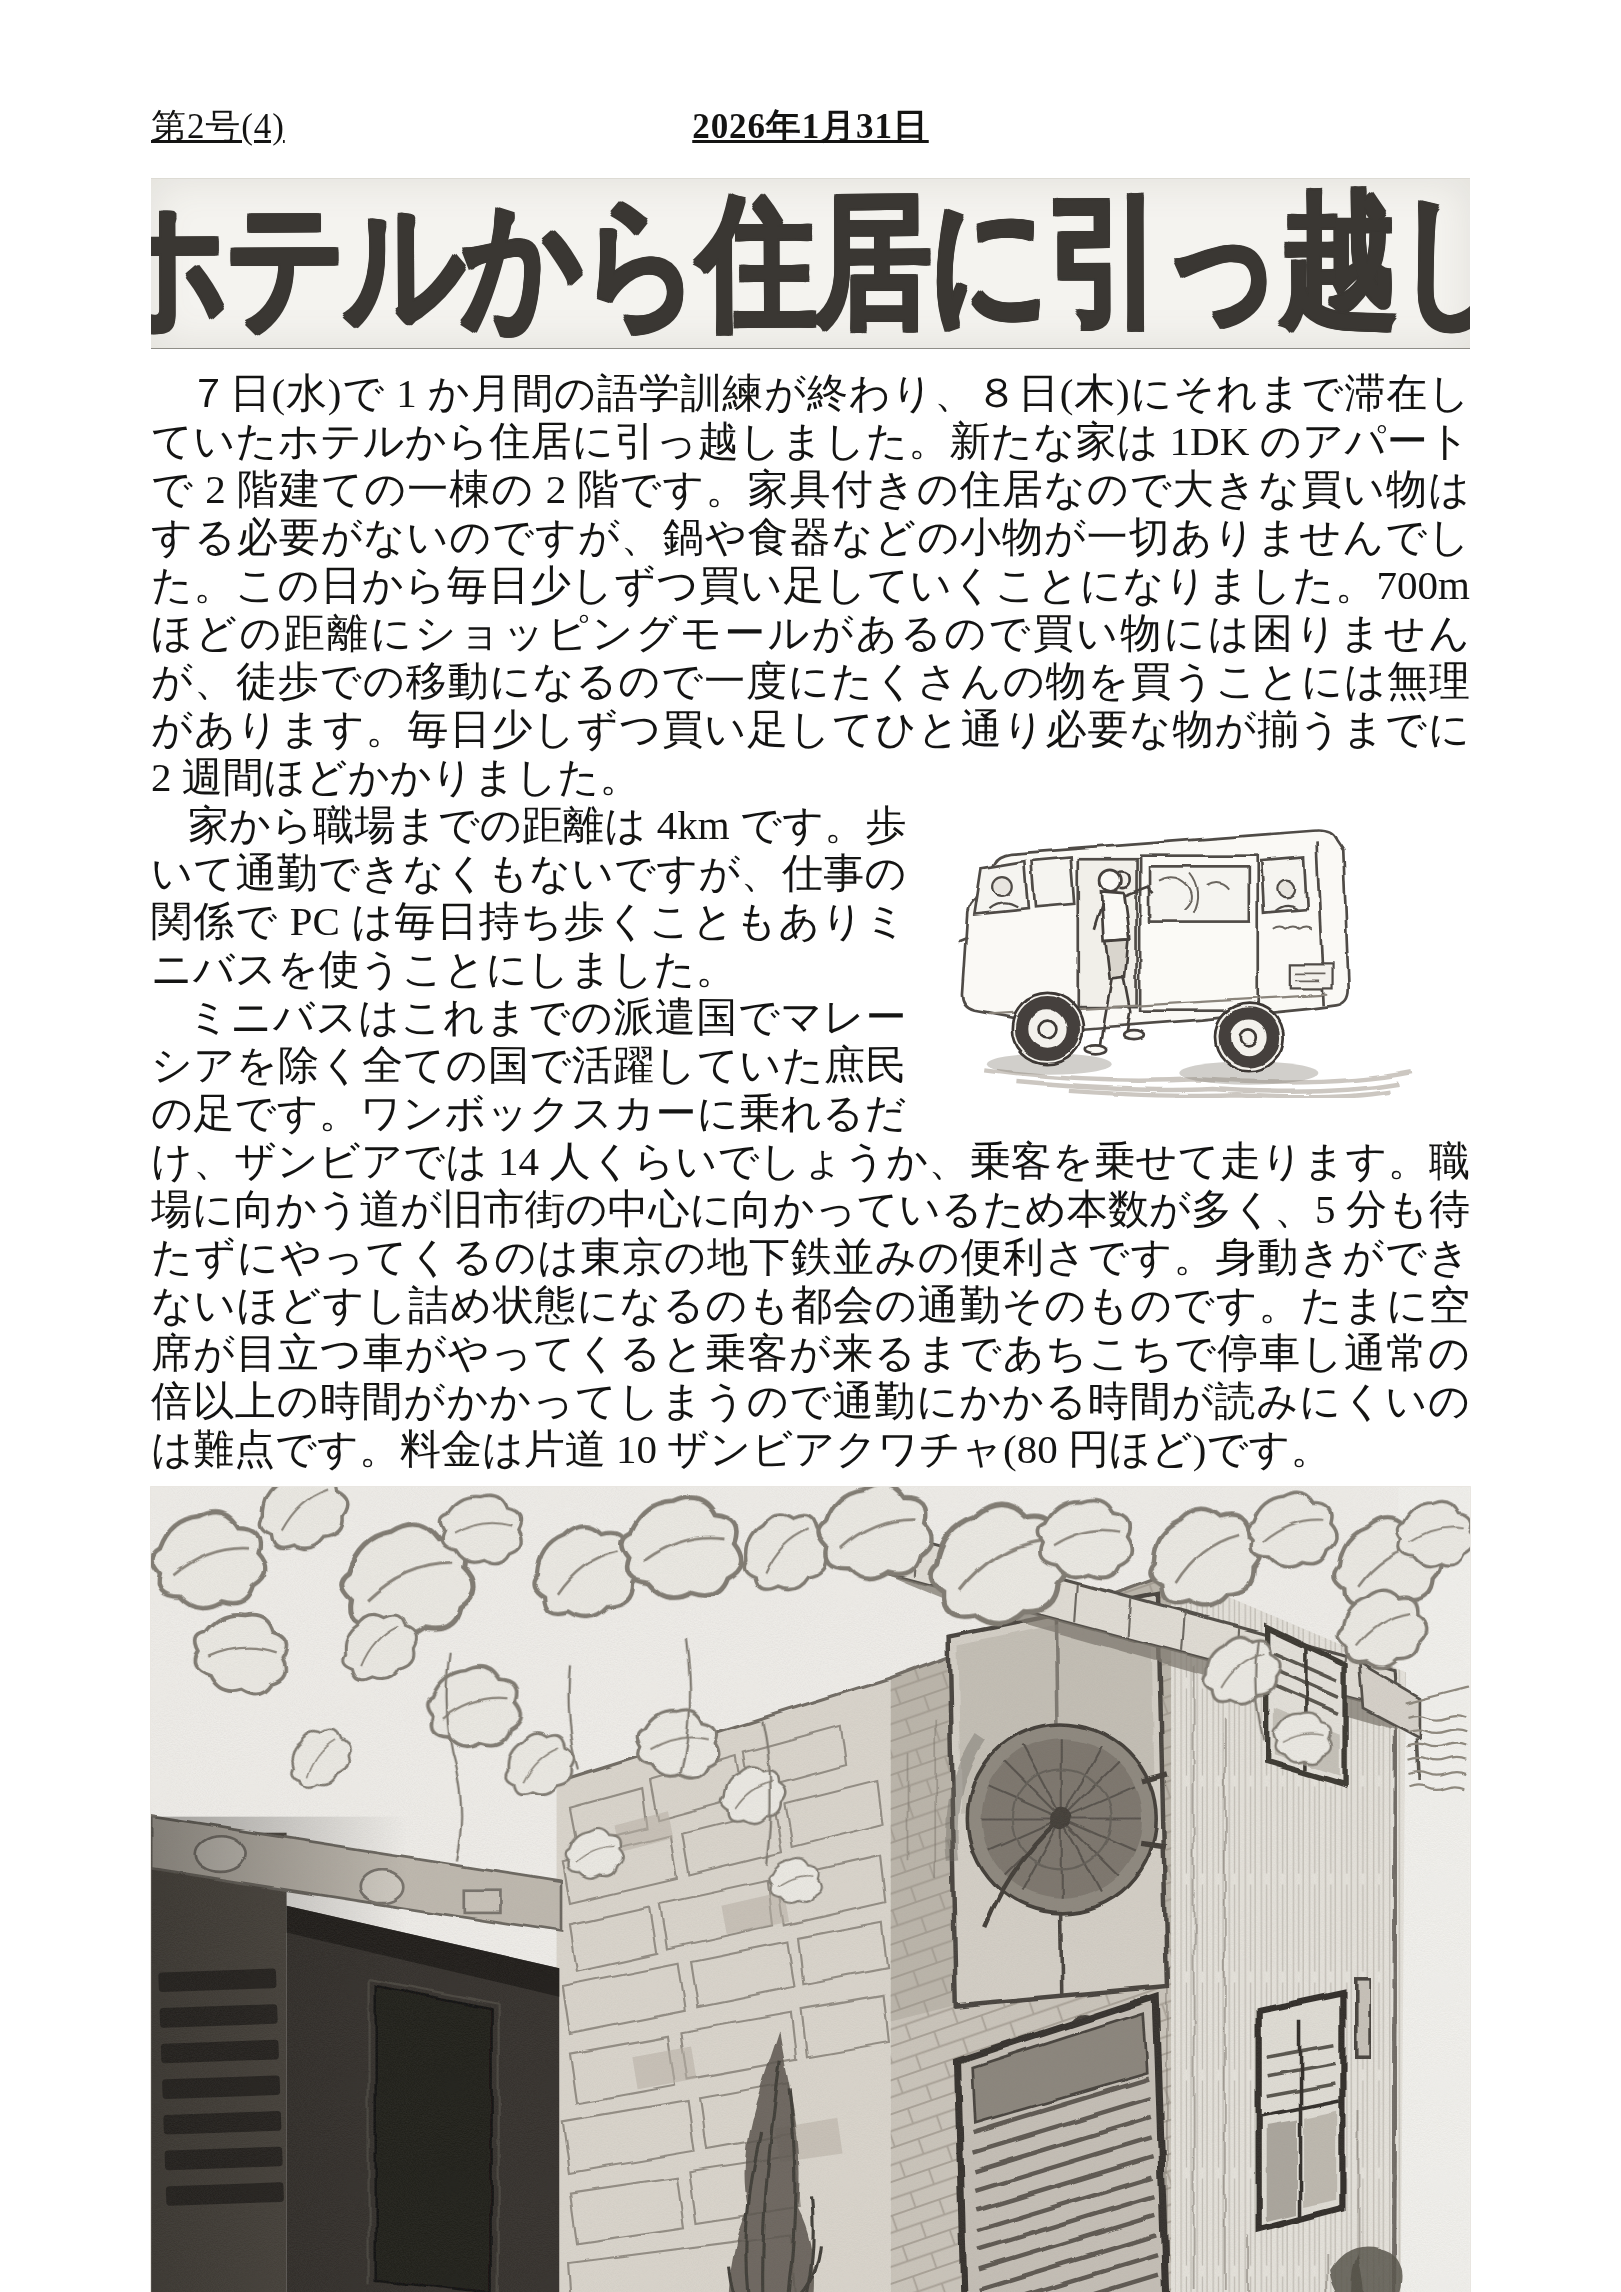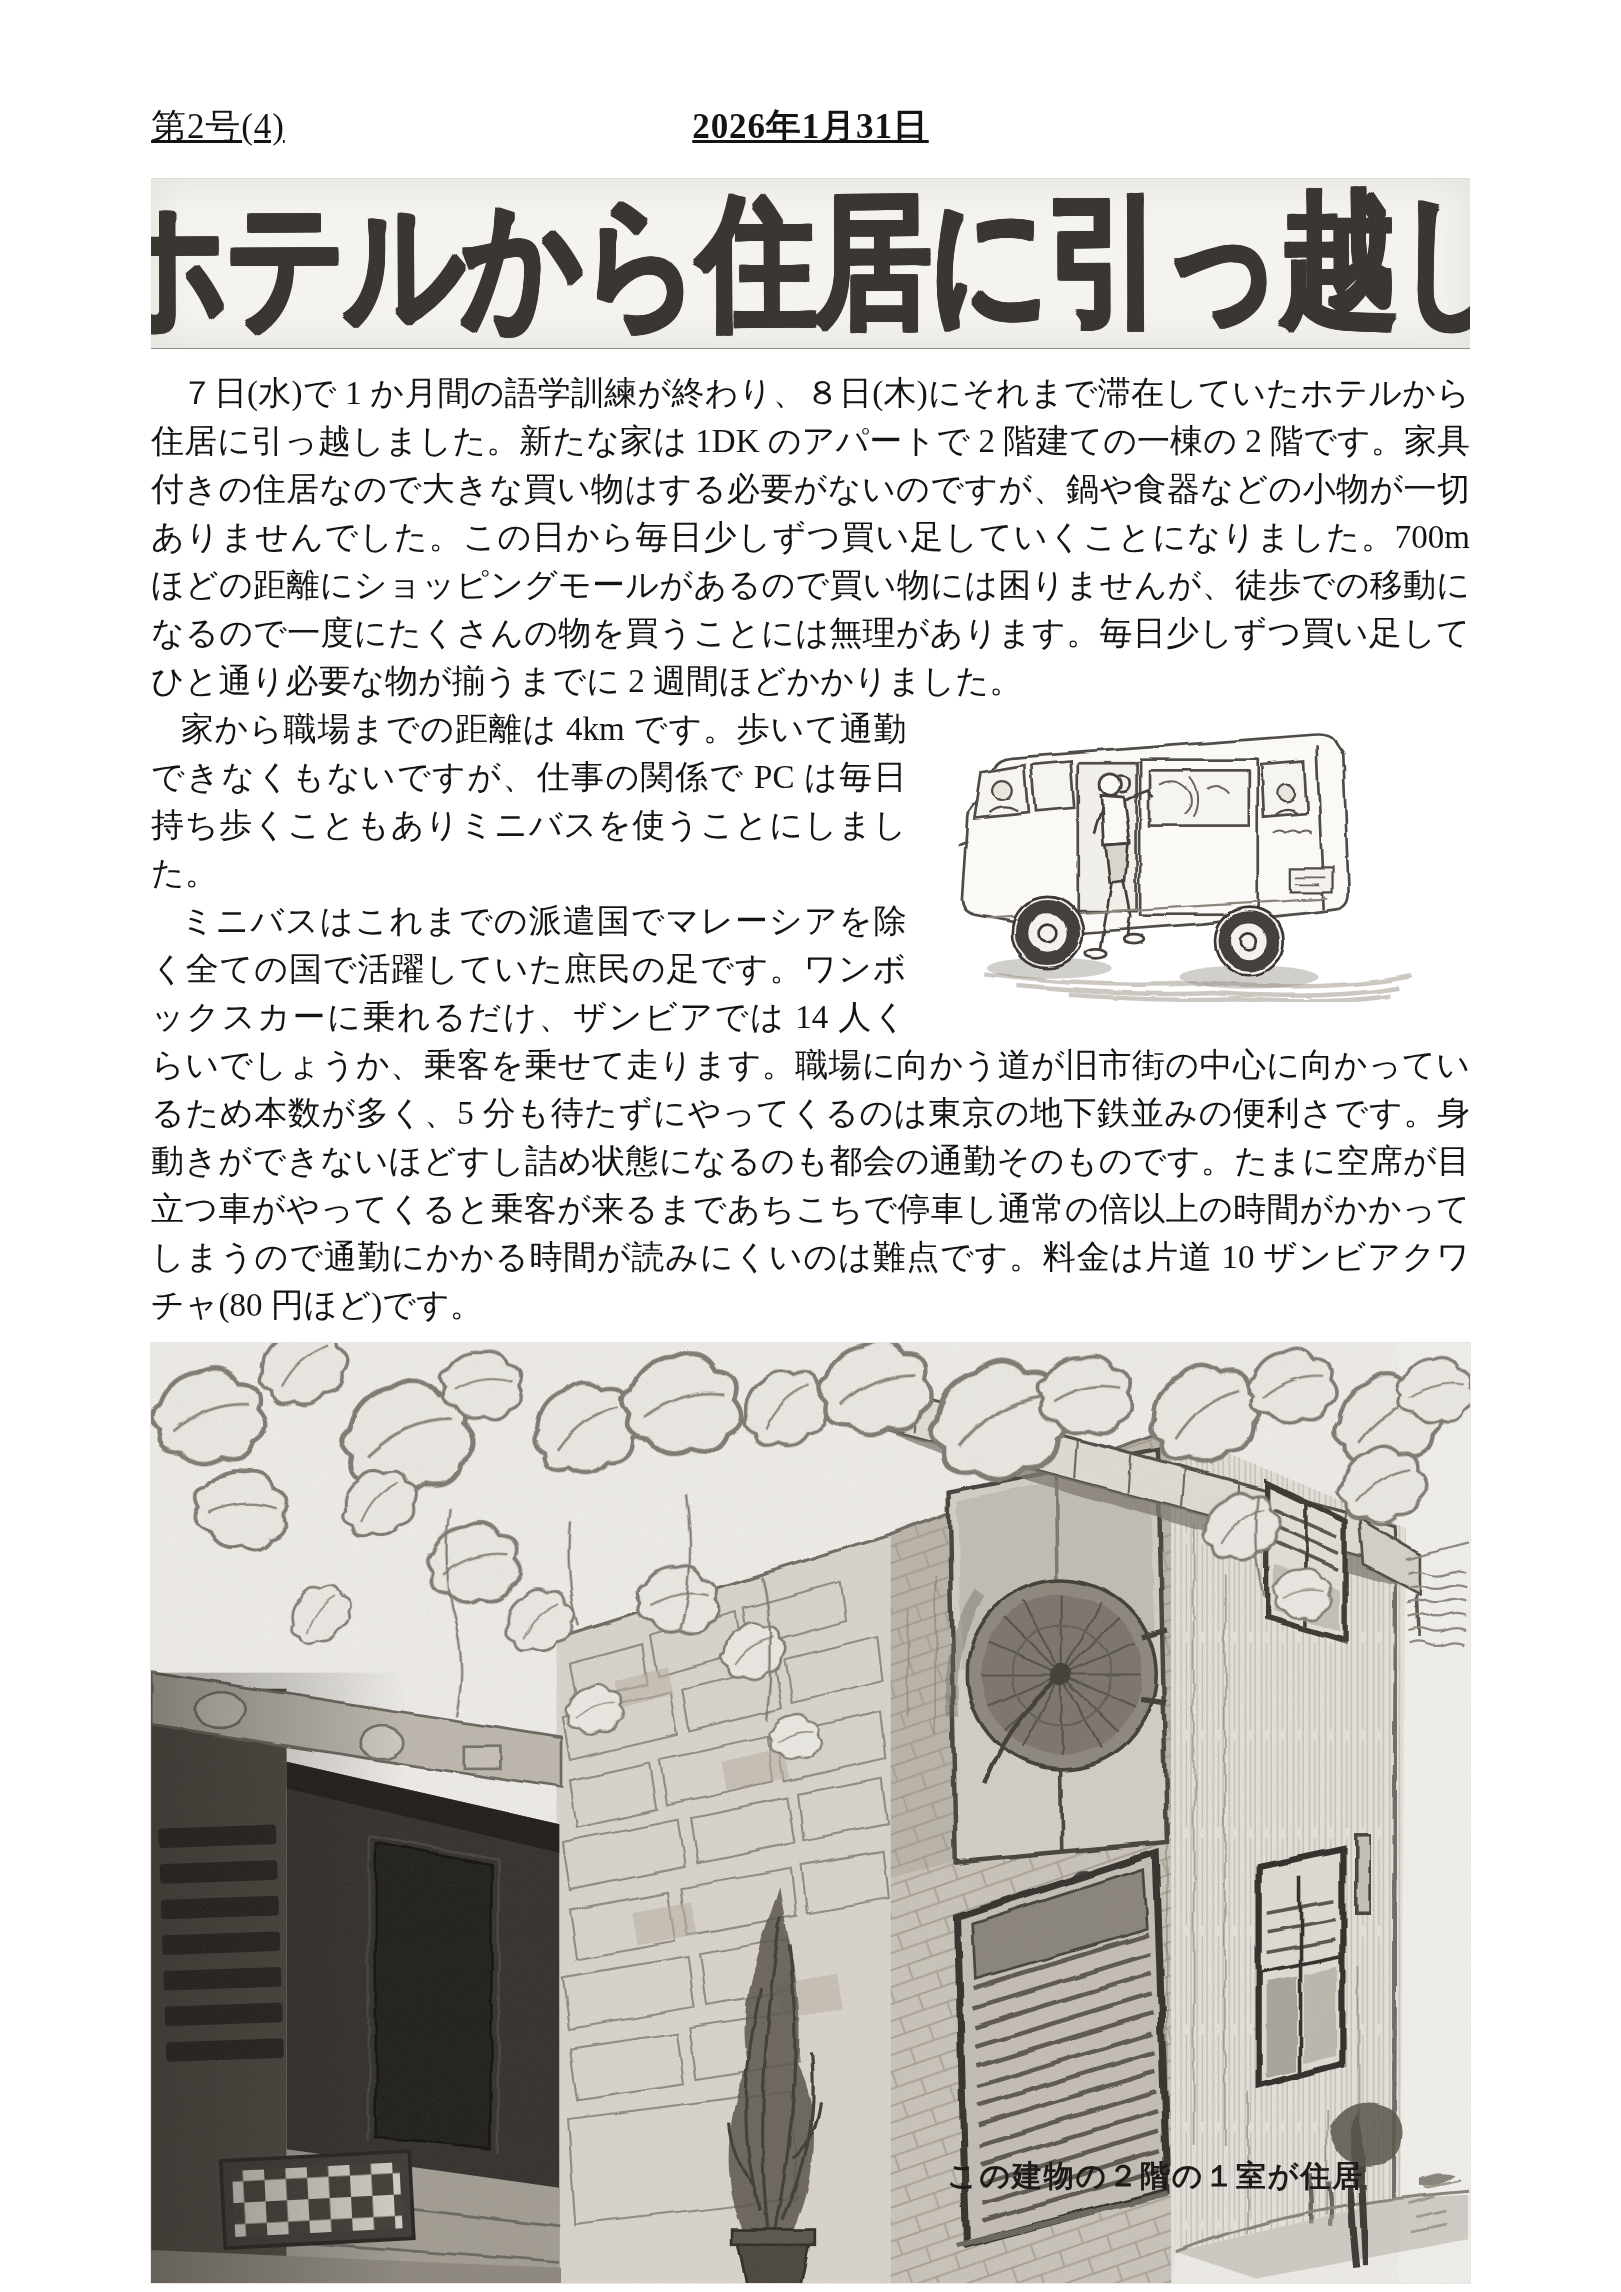--- a/index.html
+++ b/index.html
@@ -26,21 +26,21 @@
   .banner .headline{
     font-family:"DejaVu Sans","Liberation Sans",sans-serif;
     font-size:118px;font-weight:900;color:#3a3733;letter-spacing:-2.7px;
     transform:scaleY(1.22) rotate(-.25deg);transform-origin:center;
     white-space:nowrap;
     text-shadow:1.8px 0 0 #3a3733,-1.8px 0 0 #3a3733,0 1.8px 0 #3a3733,0 -1.8px 0 #3a3733,
                 1.8px 1.8px 0 #3a3733,-1.8px 1.8px 0 #3a3733,1.8px -1.8px 0 #3a3733,-1.8px -1.8px 0 #3a3733,
                 0 0 2.7px rgba(55,52,48,.55);
   }
   
-  .article{margin-top:19.6px;font-size:33px;line-height:48px;text-align:justify;}
+  .article{margin-top:19.6px;font-size:41px;line-height:48px;text-align:justify;}
   .article p{margin:0;text-indent:.9em;}
   figure{margin:0;padding:0;}
   .van-figure{float:right;width:535px;height:294px;margin:3.6px 0 12.5px 28.5px;}
   
   .building-figure{
     position:relative;width:1319px;height:940px;margin-top:14.3px;
     background:#f3f1ed;box-shadow:0 0 0 0.9px #e7e4de;
   }
   .building-figure svg{display:block;}
   .building-caption{

